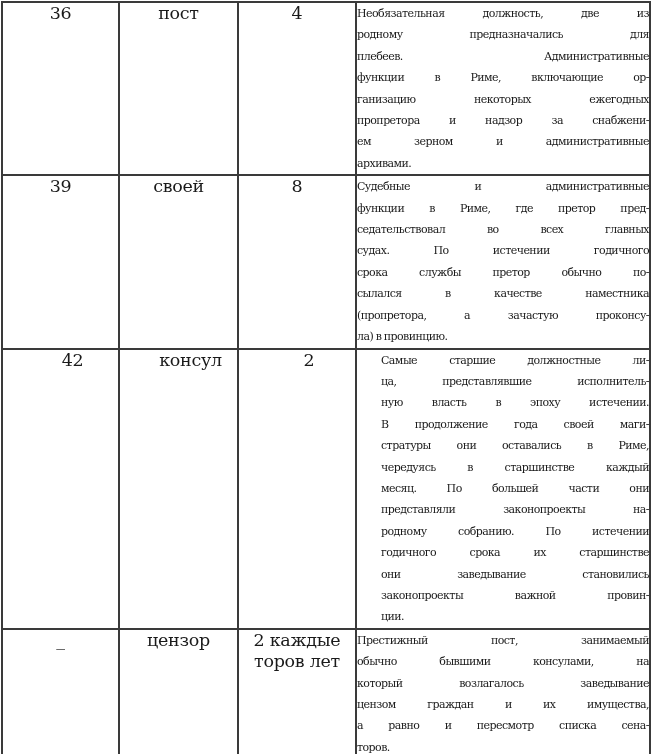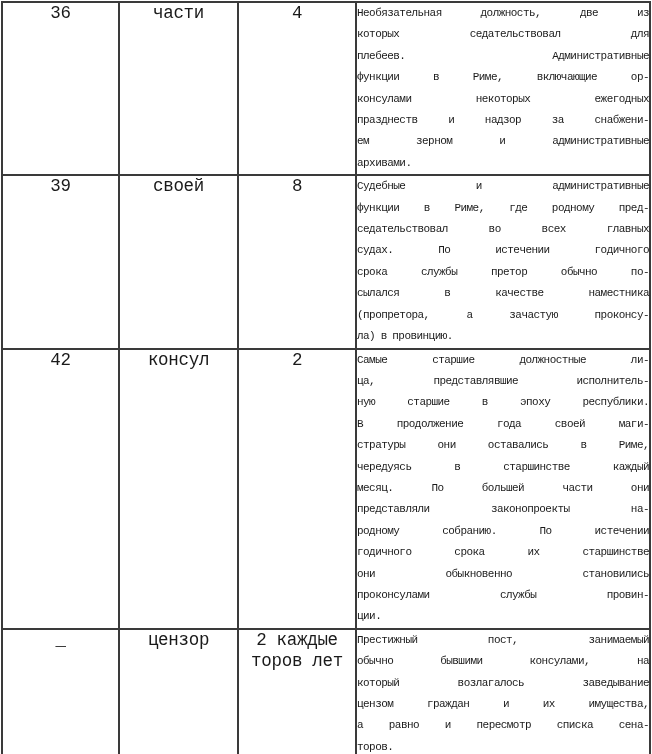--- a/index.html
+++ b/index.html
@@ -20,21 +20,20 @@
       width: 650px;
       border-collapse: collapse;
       table-layout: fixed;
       font-family: "DejaVu Serif", "Liberation Serif", serif;
       color: #1a1a1a;
     }
     table.magistrates td {
       border: 2px solid #3a3a3a;
       vertical-align: top;
       padding: 0;
-      font-family: Liberation Mono, monospace;
     }
     td.c-num, td.c-title, td.c-count {
       text-align: center;
       font-size: 17.5px;
       line-height: 21.5px;
       padding-top: 2px;
       letter-spacing: -0.3px;
     }
     td.c-num { width: 115px; }
     td.c-title { width: 117px; }
@@ -52,78 +51,78 @@
       display: block;
       text-align: justify;
       text-align-last: justify;
       white-space: nowrap;
     }
     td.c-desc .line.last {
       text-align-last: left;
     }
     tr.r1 td { height: 166px; }
     tr.r2 td { height: 164px; }
-    tr.r3 td { height: 274px; }
+    tr.r3 td { height: 274px; padding-left: 24px; }
     tr.r4 td { height: 123px; }
   </style>
 </head>
 <body>
 
 <table class="magistrates">
   <tbody>
 
     <tr class="r1">
       <td class="c-num">36</td>
-      <td class="c-title">части</td>
+      <td class="c-title">пост</td>
       <td class="c-count">4</td>
       <td class="c-desc">
         <span class="line">Необязательная должность, две из</span>
-        <span class="line">которых седательствовал для</span>
+        <span class="line">родному предназначались для</span>
         <span class="line">плебеев. Административные</span>
         <span class="line">функции в Риме, включающие ор-</span>
-        <span class="line">консулами некоторых ежегодных</span>
-        <span class="line">празднеств и надзор за снабжени-</span>
+        <span class="line">ганизацию некоторых ежегодных</span>
+        <span class="line">пропретора и надзор за снабжени-</span>
         <span class="line">ем зерном и административные</span>
         <span class="line last">архивами.</span>
       </td>
     </tr>
 
     <tr class="r2">
       <td class="c-num">39</td>
       <td class="c-title">своей</td>
       <td class="c-count">8</td>
       <td class="c-desc">
         <span class="line">Судебные и административные</span>
-        <span class="line">функции в Риме, где родному пред-</span>
+        <span class="line">функции в Риме, где претор пред-</span>
         <span class="line">седательствовал во всех главных</span>
         <span class="line">судах. По истечении годичного</span>
         <span class="line">срока службы претор обычно по-</span>
         <span class="line">сылался в качестве наместника</span>
         <span class="line">(пропретора, а зачастую проконсу-</span>
         <span class="line last">ла) в провинцию.</span>
       </td>
     </tr>
 
     <tr class="r3">
       <td class="c-num">42</td>
       <td class="c-title">консул</td>
       <td class="c-count">2</td>
       <td class="c-desc">
         <span class="line">Самые старшие должностные ли-</span>
         <span class="line">ца, представлявшие исполнитель-</span>
-        <span class="line">ную старшие в эпоху республики.</span>
+        <span class="line">ную власть в эпоху истечении.</span>
         <span class="line">В продолжение года своей маги-</span>
         <span class="line">стратуры они оставались в Риме,</span>
         <span class="line">чередуясь в старшинстве каждый</span>
         <span class="line">месяц. По большей части они</span>
         <span class="line">представляли законопроекты на-</span>
         <span class="line">родному собранию. По истечении</span>
         <span class="line">годичного срока их старшинстве</span>
-        <span class="line">они обыкновенно становились</span>
-        <span class="line">проконсулами службы провин-</span>
+        <span class="line">они заведывание становились</span>
+        <span class="line">законопроекты важной провин-</span>
         <span class="line last">ции.</span>
       </td>
     </tr>
 
     <tr class="r4">
       <td class="c-num">_</td>
       <td class="c-title">цензор</td>
       <td class="c-count">
         <div>2 каждые</div>
         <div>торов лет</div>

